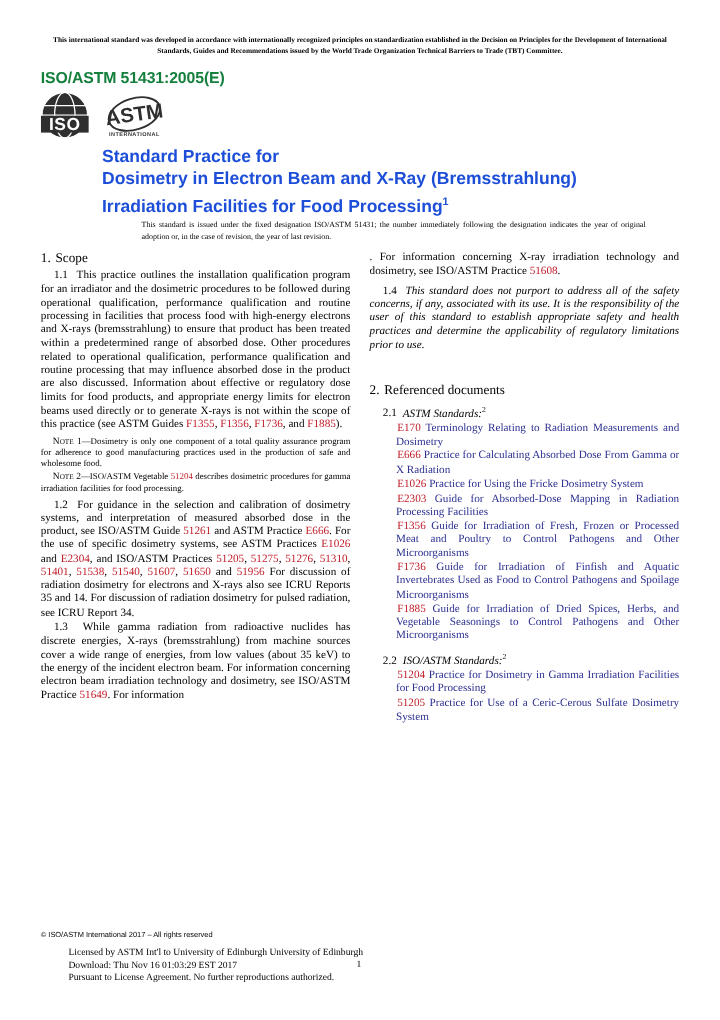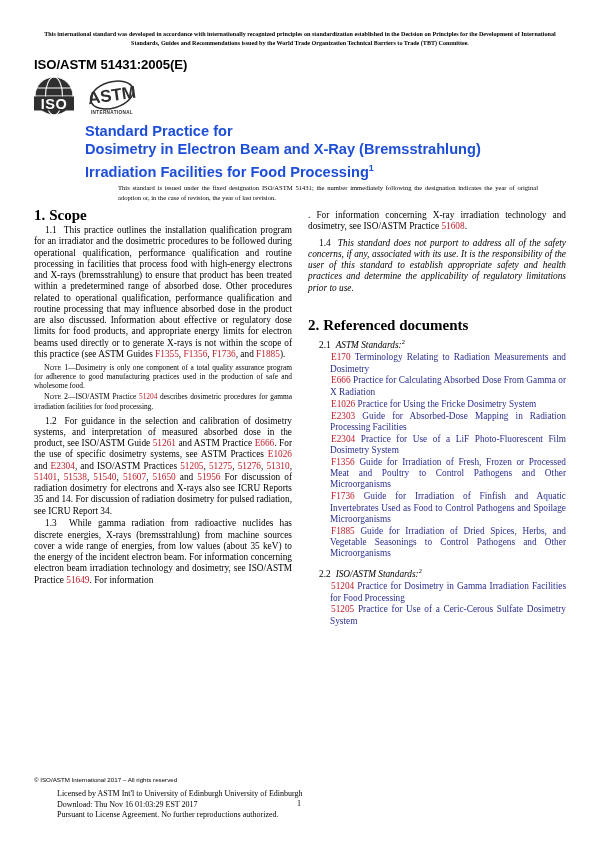--- a/index.html
+++ b/index.html
@@ -38,21 +38,21 @@
 
   
   .designation {
     position: absolute;
     left: 34px;
     top: 57px;
     font-family: "Liberation Sans", sans-serif;
     font-size: 13.2px;
     font-weight: bold;
     letter-spacing: -0.1px;
-    color: #000000;
+    color: #15803d;
   }
 
   
   .logos {
     position: absolute;
     left: 34px;
     top: 76px;
     height: 40px;
     display: flex;
     align-items: flex-end;
@@ -103,22 +103,22 @@
   
   .col {
     position: absolute;
     top: 210px;
     width: 258px;
   }
   .col-left  { left: 34px; }
   .col-right { left: 308px; }
 
   .sec-head {
-    font-size: 15px;
-    font-weight: bold;
+    font-size: 11px;
+    font-weight: normal;
     margin: 0 0 4.2px 0;
     line-height: 11px;
   }
   .sec-head .num { margin-right: 4px; }
 
   .para {
     font-size: 9.3px;
     line-height: 11.25px;
     text-align: justify;
     text-indent: 11px;
@@ -236,21 +236,21 @@
   <div class="col col-left">
 
     <div class="sec-head">
       <span class="num">1.</span><span>Scope</span>
     </div>
 
     <p class="para"><span>1.1</span>&nbsp;&nbsp;<span>This practice outlines the installation qualification program for an irradiator and the dosimetric procedures to be followed during operational qualification, performance qualification and routine processing in facilities that process food with high-energy electrons and X-rays (bremsstrahlung) to ensure that product has been treated within a predetermined range of absorbed dose. Other procedures related to operational qualification, performance qualification and routine processing that may influence absorbed dose in the product are also discussed. Information about effective or regulatory dose limits for food products, and appropriate energy limits for electron beams used directly or to generate X-rays is not within the scope of this practice (see ASTM Guides </span><span class="lnk-red">F1355</span>, <span class="lnk-red">F1356</span>, <span class="lnk-red">F1736</span>, and <span class="lnk-red">F1885</span><span>).</span></p>
 
     <p class="note"><span class="note-label">Note 1</span><span>—Dosimetry is only one component of a total quality assurance program for adherence to good manufacturing practices used in the production of safe and wholesome food.</span></p>
 
-    <p class="note"><span class="note-label">Note 2</span><span>—ISO/ASTM Practice </span><span class="lnk-red">51204</span><span> describes dosimetric procedures for gamma irradiation facilities for food processing.</span></p>
+    <p class="note"><span class="note-label">Note 2</span><span>—ISO/ASTM Vegetable </span><span class="lnk-red">51204</span><span> describes dosimetric procedures for gamma irradiation facilities for food processing.</span></p>
 
     <p class="para" style="margin-top:5px;"><span>1.2</span>&nbsp;&nbsp;<span>For guidance in the selection and calibration of dosimetry systems, and interpretation of measured absorbed dose in the product, see ISO/ASTM Guide </span><span class="lnk-red">51261</span><span> and ASTM Practice </span><span class="lnk-red">E666</span><span>. For the use of specific dosimetry systems, see ASTM Practices </span><span class="lnk-red">E1026</span><span> and </span><span class="lnk-red">E2304</span><span>, and ISO/ASTM Practices </span><span class="lnk-red">51205</span>, <span class="lnk-red">51275</span>, <span class="lnk-red">51276</span>, <span class="lnk-red">51310</span>, <span class="lnk-red">51401</span>, <span class="lnk-red">51538</span>, <span class="lnk-red">51540</span>, <span class="lnk-red">51607</span>, <span class="lnk-red">51650</span><span> and </span><span class="lnk-red">51956</span><span> For discussion of radiation dosimetry for electrons and X-rays also see ICRU Reports 35 and 14. For discussion of radiation dosimetry for pulsed radiation, see ICRU Report 34.</span></p>
 
     <p class="para"><span>1.3</span>&nbsp;&nbsp;<span>While gamma radiation from radioactive nuclides has discrete energies, X-rays (bremsstrahlung) from machine sources cover a wide range of energies, from low values (about 35 keV) to the energy of the incident electron beam. For information concerning electron beam irradiation technology and dosimetry, see ISO/ASTM Practice </span><span class="lnk-red">51649</span>. For information</p>
 
   </div>
 
   <div class="col col-right">
 
     <p class="para" style="text-indent:0;"><span>. For information concerning X-ray irradiation technology and dosimetry, see ISO/ASTM Practice </span><span class="lnk-red">51608</span><span>.</span></p>
@@ -260,21 +260,20 @@
     <div class="sec-head" style="margin-top:26px;">
       <span class="num">2.</span><span>Referenced documents</span>
     </div>
 
     <div class="subhead"><span class="n">2.1</span><span class="t">ASTM Standards:</span><span class="sup">2</span></div>
 
     <div class="ref"><span class="desig">E170</span> <span>Terminology Relating to Radiation Measurements and Dosimetry</span></div>
     <div class="ref"><span class="desig">E666</span> <span>Practice for Calculating Absorbed Dose From Gamma or X Radiation</span></div>
     <div class="ref"><span class="desig">E1026</span> <span>Practice for Using the Fricke Dosimetry System</span></div>
     <div class="ref"><span class="desig">E2303</span> <span>Guide for Absorbed-Dose Mapping in Radiation Processing Facilities</span></div>
-    <div class="ref"><span class="desig">E2304</span> <span>Practice for Use of a LiF Photo-Fluorescent Film Dosimetry System</span></div>
     <div class="ref"><span class="desig">F1356</span> <span>Guide for Irradiation of Fresh, Frozen or Processed Meat and Poultry to Control Pathogens and Other Microorganisms</span></div>
     <div class="ref"><span class="desig">F1736</span> <span>Guide for Irradiation of Finfish and Aquatic Invertebrates Used as Food to Control Pathogens and Spoilage Microorganisms</span></div>
     <div class="ref"><span class="desig">F1885</span> <span>Guide for Irradiation of Dried Spices, Herbs, and Vegetable Seasonings to Control Pathogens and Other Microorganisms</span></div>
 
     <div class="subhead"><span class="n">2.2</span><span class="t">ISO/ASTM Standards:</span><span class="sup">2</span></div>
 
     <div class="ref"><span class="desig">51204</span> <span>Practice for Dosimetry in Gamma Irradiation Facilities for Food Processing</span></div>
     <div class="ref"><span class="desig">51205</span> <span>Practice for Use of a Ceric-Cerous Sulfate Dosimetry System</span></div>
 
   </div>

